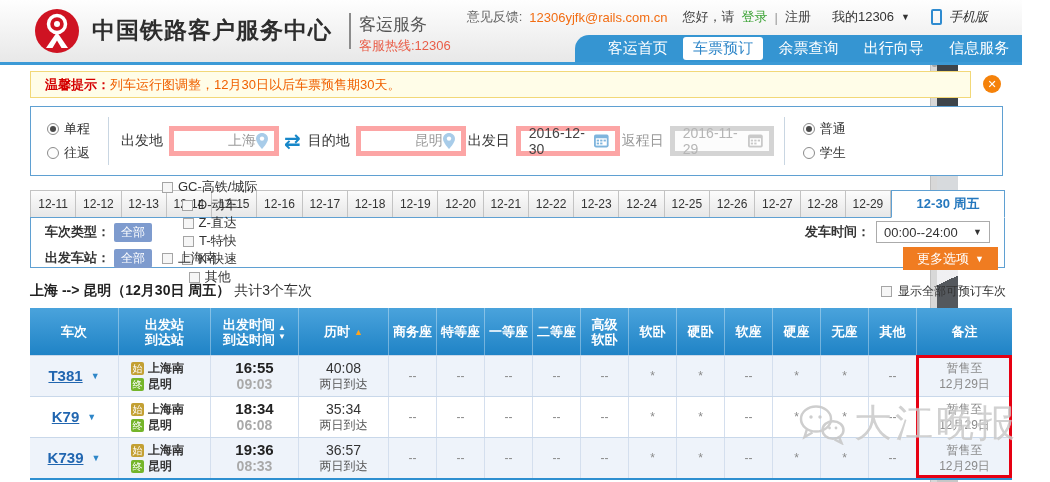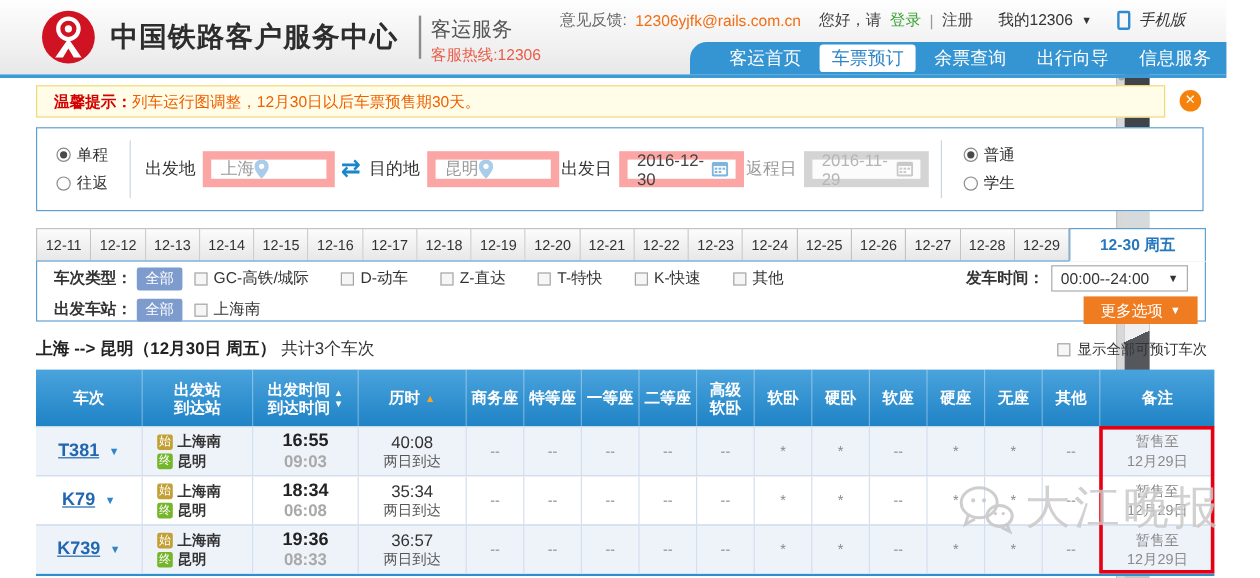--- a/index.html
+++ b/index.html
@@ -50,21 +50,21 @@
 
   
   .search-panel { position:absolute; top:106px; left:30px; width:973px; height:70px; border:1px solid #5fa0d2; background:#fff; display:flex; align-items:center; padding:0 8px; }
   .trip-radios, .pass-radios { display:flex; flex-direction:column; gap:6px; font-size:13px; color:#333; margin:0 8px; }
   .trip-radios label, .pass-radios label { display:flex; align-items:center; gap:5px; cursor:pointer; white-space:nowrap; }
   .radio { width:12px; height:12px; border-radius:50%; border:1px solid #8b8b8b; background:#fdfdfd; display:inline-block; position:relative; flex:0 0 12px; }
   .radio.checked::after { content:""; position:absolute; left:2px; top:2px; width:6px; height:6px; border-radius:50%; background:#4a4a4a; }
   .vsep { width:1px; height:48px; background:#c9d6e2; margin:0 10px; }
   .flabel { font-size:14px; color:#333; margin:0 6px 0 2px; white-space:nowrap; }
   .flabel.muted { color:#999; }
-  .field { height:30px; border:7px solid #fca5a5; background:#fff; display:flex; align-items:center; justify-content:flex-start; padding:0 6px 0 8px; font-size:14px; cursor:text; }
+  .field { height:30px; border:5px solid #fca5a5; background:#fff; display:flex; align-items:center; justify-content:flex-end; padding:0 6px 0 8px; font-size:14px; cursor:text; }
   .field.city { width:110px; color:#9a9a9a; }
   .field.date { width:104px; color:#444; }
   .field.date.disabled { color:#b5b5b5; border-color:#d4d4d4; background:#fcfcfc; }
   .swap { color:#1787c9; font-size:20px; font-weight:bold; margin:0 5px; cursor:pointer; line-height:20px; }
   .right-col { display:flex; flex-direction:column; gap:5px; align-items:flex-start; margin-left:4px; }
   .query-btn { width:92px; height:32px; background:linear-gradient(#ffa21d,var(--accent-orange,#f78b00)); border:1px solid #e67f00; border-radius:3px; color:#fff; font-size:15px; font-weight:bold; cursor:pointer; }
   .auto-label { font-size:12px; color:#333; display:flex; align-items:center; gap:4px; cursor:pointer; }
   .cb { width:11px; height:11px; border:1px solid #a5a5a5; background:#f6f6f6; display:inline-block; flex:0 0 11px; }
 
   
@@ -262,21 +262,21 @@
       <div class="dtab">12-27</div>
       <div class="dtab">12-28</div>
       <div class="dtab">12-29</div>
       <div class="dtab active">12-30 周五</div>
     </div>
 
   <div class="filter-panel">
     <div class="frow">
       <span class="flt-label">车次类型：</span>
       <span class="badge-all">全部</span>
-      <div class="opts" style="display:flex;align-items:center;">
+      <div class="opts" style="display:flex;align-items:center;flex-direction:column;">
           <label class="opt">
             <span class="cb"></span>
             <span>GC-高铁/城际</span>
           </label>
           <label class="opt">
             <span class="cb"></span>
             <span>D-动车</span>
           </label>
           <label class="opt">
             <span class="cb"></span>

